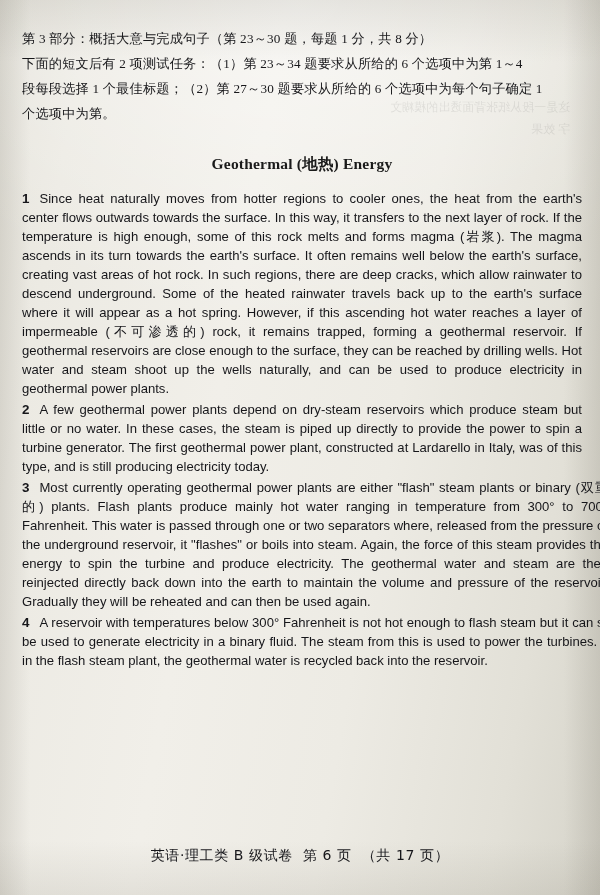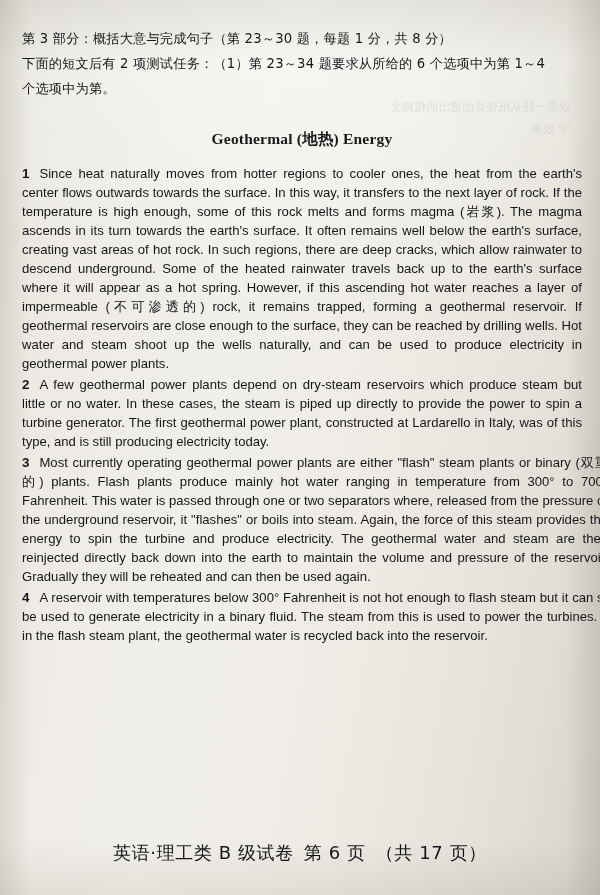--- a/index.html
+++ b/index.html
@@ -59,21 +59,21 @@
 
   .cn-block {
     font-family: "DejaVu Sans", "Liberation Sans", sans-serif;
     font-size: 13.2px;
     line-height: 25px;
     letter-spacing: 0.2px;
     color: #17171a;
     text-align: justify;
     margin: 0 4px 0 0;
   }
-  .cn-line { display: block; white-space: pre-wrap; }
+  .cn-line { display: block; white-space: pre-wrap; font-family: Liberation Serif, serif; }
 
   .title {
     text-align: center;
     font-weight: bold;
     font-size: 15.5px;
     font-family: "Liberation Serif", serif;
     margin: 28px 0 14px 0;
     letter-spacing: 0.2px;
   }
 
@@ -100,39 +100,40 @@
     margin-right: -34px;
   }
 
   .footer {
     position: absolute;
     left: 0;
     right: 0;
     bottom: 30px;
     text-align: center;
     font-family: "DejaVu Sans", "Liberation Sans", sans-serif;
-    font-size: 18px;
+    font-size: 14px;
     letter-spacing: 0.6px;
     color: #16161a;
     z-index: 2;
   }
   .footer .sep { display: inline-block; width: 10px; }
 </style>
 </head>
 <body>
 
 <div class="page">
 
   <div class="ghost">这是一段从纸张背面透出的模糊文字 效果</div>
 
   <div class="content">
 
     <div class="cn-block">
       <span class="cn-line">第 3 部分：概括大意与完成句子（第 23～30 题，每题 1 分，共 8 分）</span>
       <span class="cn-line">下面的短文后有 2 项测试任务：（1）第 23～34 题要求从所给的 6 个选项中为第 1～4</span>
+      <span class="cn-line">段每段选择 1 个最佳标题；（2）第 27～30 题要求从所给的 6 个选项中为每个句子确定 1</span>
       <span class="cn-line">个选项中为第。</span>
     </div>
 
     <div class="title">Geothermal (地热) Energy</div>
 
     <p class="para">
       <span class="num">1</span><span>Since heat naturally moves from hotter regions to cooler ones, the heat from the earth's center flows outwards towards the surface. In this way, it transfers to the next layer of rock. If the temperature is high enough, some of this rock melts and forms magma (岩浆). The magma ascends in its turn towards the earth's surface. It often remains well below the earth's surface, creating vast areas of hot rock. In such regions, there are deep cracks, which allow rainwater to descend underground. Some of the heated rainwater travels back up to the earth's surface where it will appear as a hot spring. However, if this ascending hot water reaches a layer of impermeable (不可渗透的) rock, it remains trapped, forming a geothermal reservoir. If geothermal reservoirs are close enough to the surface, they can be reached by drilling wells. Hot water and steam shoot up the wells naturally, and can be used to produce electricity in geothermal power plants.</span>
     </p>
 
     <p class="para">

